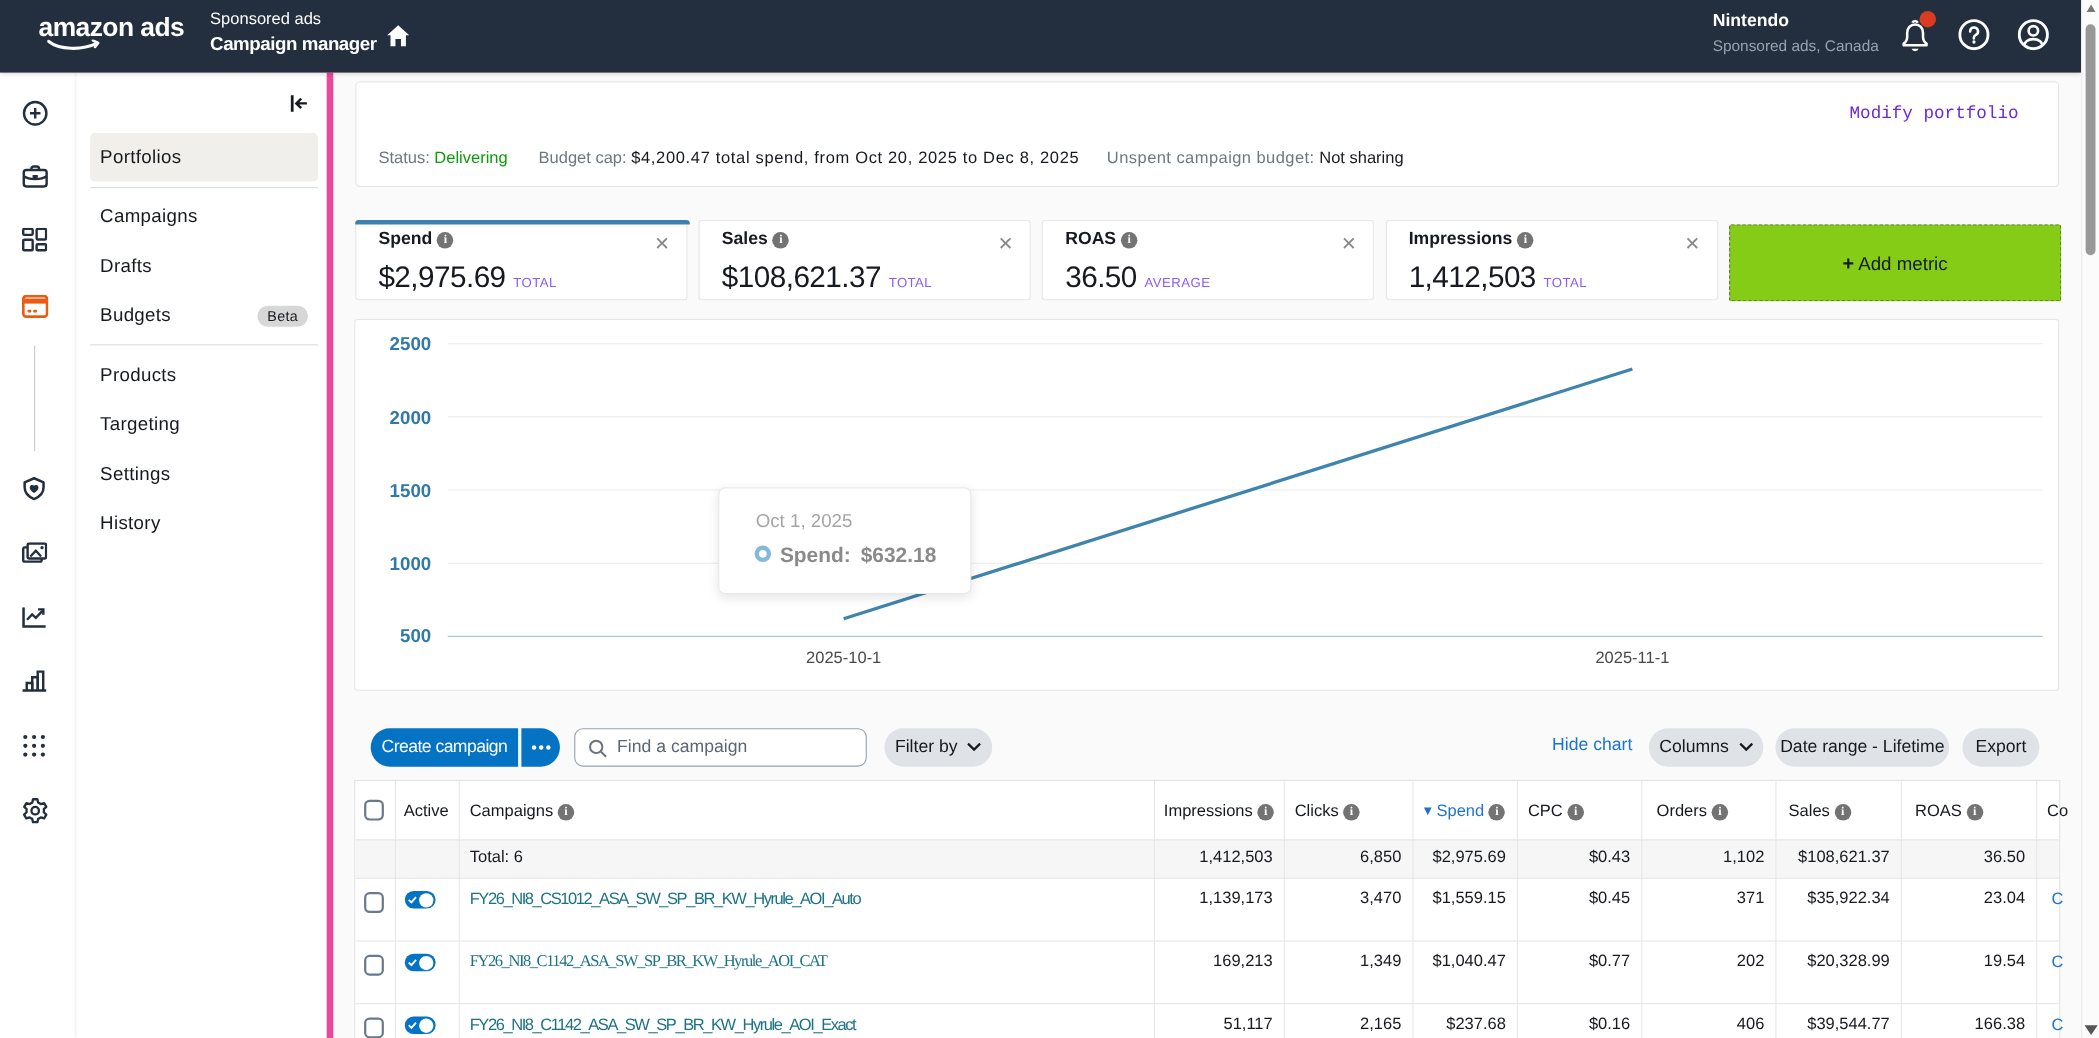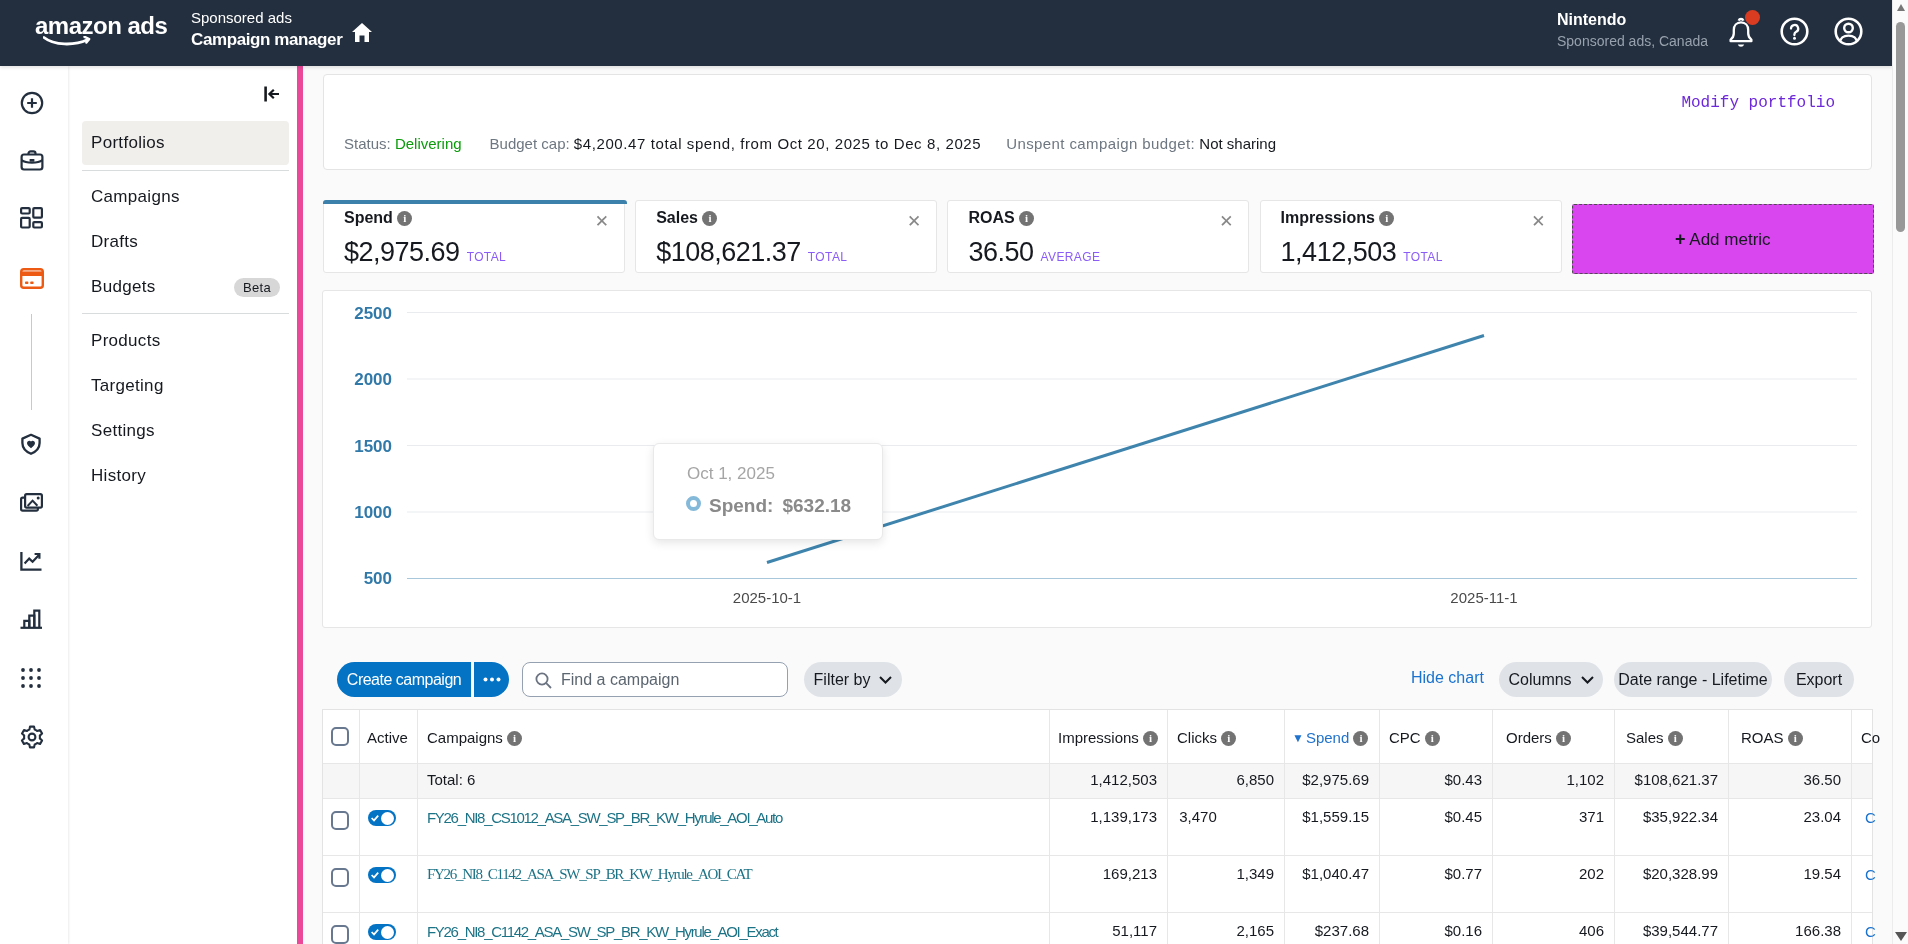--- a/index.html
+++ b/index.html
@@ -46,21 +46,21 @@
 #hline .green { color:#0b9b0b; }
 #modify { position:absolute; right:36px; top:19px; font-size:16px; color:#6d28d9;font-family:Liberation Mono, monospace; }
 
 
 .mcard { position:absolute; top:134px; height:73px; background:#fff; border:1px solid #e6e6e6; border-radius:3px;padding-left:11px; }
 .mcard .lbl { position:absolute; left:20px; top:8px; font-size:16px; font-weight:bold; color:#16191f; }
 .mcard .x { position:absolute; right:15px; top:10px; font-size:17px; color:#888; }
 .mcard .val { position:absolute; left:20px; top:36px; font-size:27px; color:#16191f; letter-spacing:-0.5px; }
 .mcard .unit { font-size:12px; color:#8b5cf6; letter-spacing:0.4px;text-align:right; }
 .info { display:inline-block; width:15px; height:15px; border-radius:50%; background:#737373; color:#fff; font-size:11px; font-weight:bold; text-align:center; line-height:15px; vertical-align:1px; font-family:"Liberation Serif",serif; }
-#addmetric { position:absolute; left:1268.8px; top:138px; width:302px; height:70px; border:1px dashed #4d4d4d; border-radius:2px; background:#d946ef; text-align:center; line-height:68px; font-size:17px; color:#16191f; }
+#addmetric { position:absolute; left:1268.8px; top:138px; width:302px; height:70px; border:1px dashed #4d4d4d; border-radius:2px; background:#84cc16; text-align:center; line-height:68px; font-size:17px; color:#16191f; }
 
 
 #chartcard { position:absolute; left:19px; top:224px; width:1550px; height:338px; background:#fff; border:1px solid #e6e6e6; border-radius:3px; }
 
 
 #tooltip { position:absolute; left:330px; top:152px; width:230px; height:97px; background:#fff; border:1px solid #e9e9e9; border-radius:6px; box-shadow:0 3px 10px rgba(0,0,0,0.10); }
 #tooltip .d { position:absolute; left:33px; top:20px; font-size:17px; color:#a5a5a5; }
 #tooltip .s { position:absolute; left:55px; top:51px; font-size:19px; font-weight:bold; color:#8a8a8a; }
 #tooltip .ring { position:absolute; left:32px; top:52px; width:15px; height:15px; border:4px solid #85b9d9; border-radius:50%; background:#fff; }
 
@@ -353,21 +353,21 @@
 
       <div class="cb" style="left:8px; top:101px;"></div>
       <div class="toggle" style="left:44.6px; top:100px;">
           <svg width="8" height="8" viewBox="0 0 8 8">
             <path d="M0.6 4 L3 6.4 L7.2 1.6" stroke="#fff" stroke-width="1.7" fill="none"></path>
           </svg>
           <div class="knob"></div>
         </div>
       <div class="camplink" style="top:99px;">FY26_NI8_CS1012_ASA_SW_SP_BR_KW_Hyrule_AOI_Auto</div>
       <div class="num" style="left:734px; top:98px; width:100px;">1,139,173</div>
-      <div class="num" style="left:825px; top:98px; width:100px;text-align:center;">3,470</div>
+      <div class="num" style="left:851px; top:98px; width:100px;">3,470</div>
       <div class="num" style="left:956px; top:98px; width:90px;">$1,559.15</div>
       <div class="num" style="left:1069px; top:98px; width:90px;">$0.45</div>
       <div class="num" style="left:1171px; top:98px; width:110px;">371</div>
       <div class="num" style="left:1285px; top:98px; width:110px;">$35,922.34</div>
       <div class="num" style="left:1408px; top:98px; width:110px;">23.04</div>
       <div class="clink" style="top:99px;">C</div>
 
       <div class="cb" style="left:8px; top:158px;"></div>
       <div class="toggle" style="left:44.6px; top:157px;">
           <svg width="8" height="8" viewBox="0 0 8 8">

